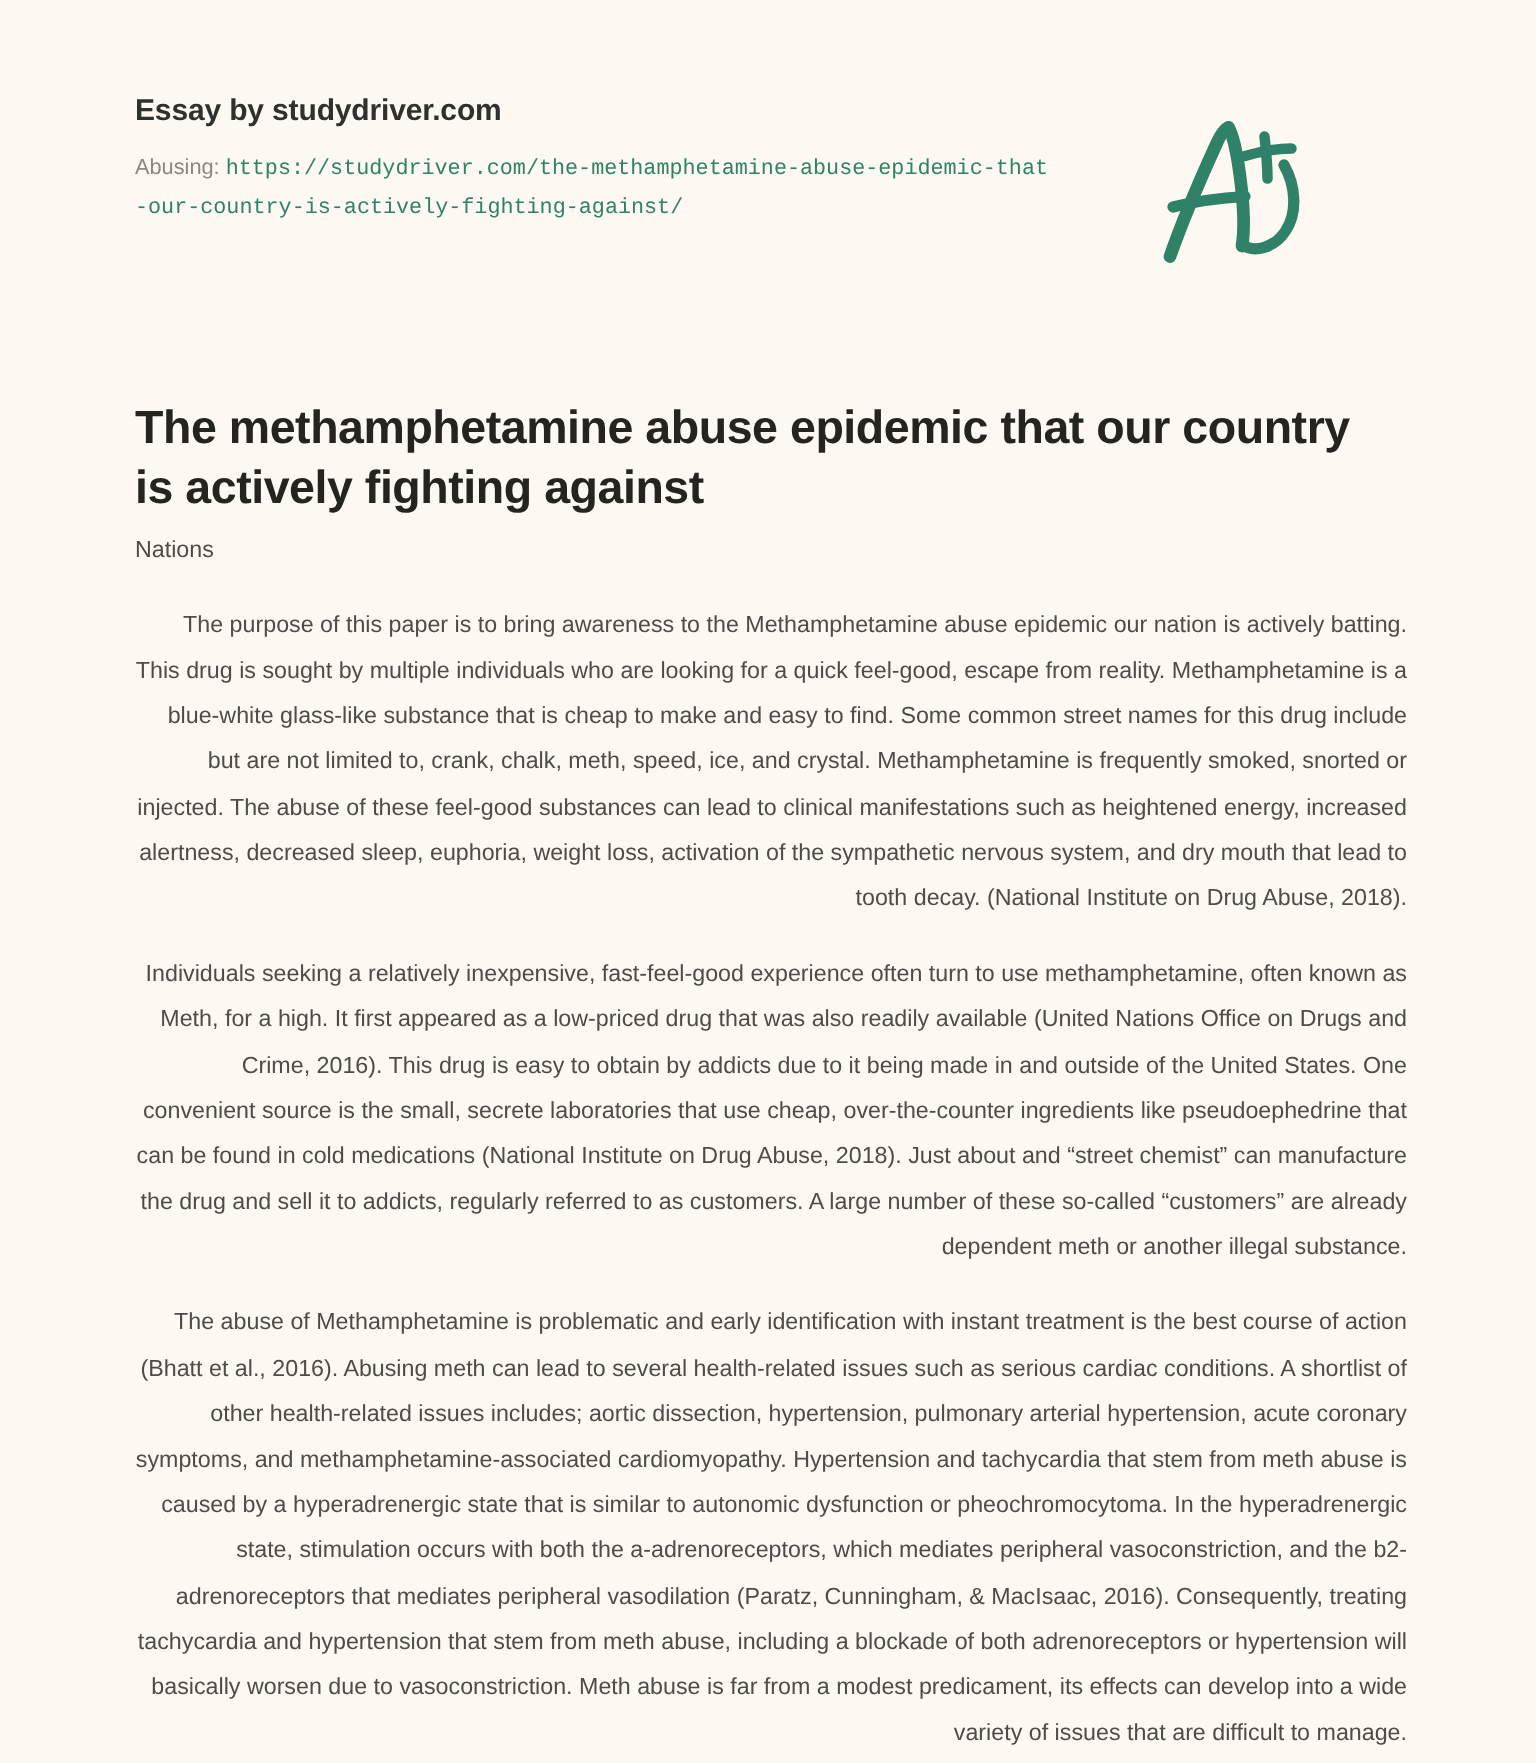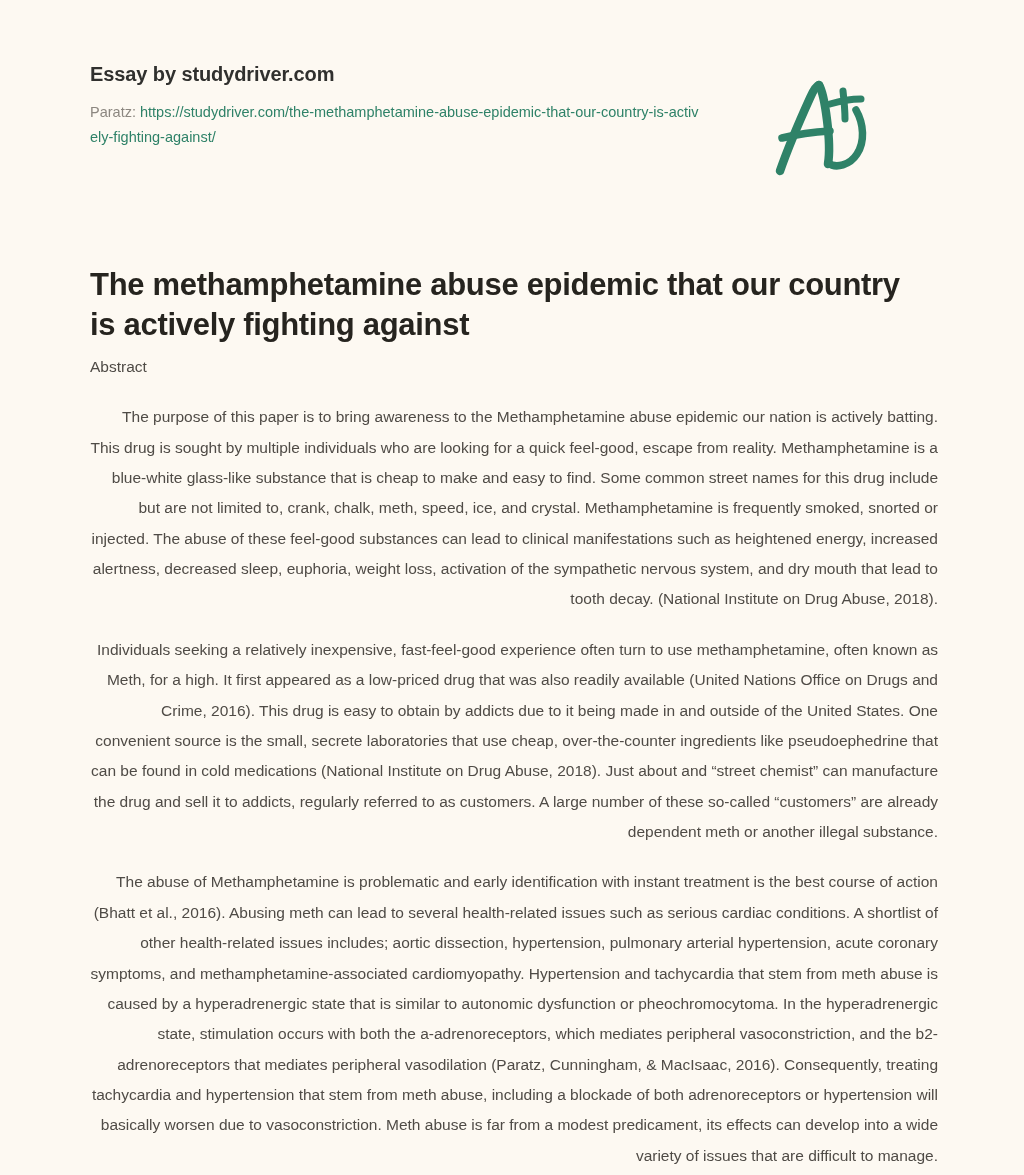--- a/index.html
+++ b/index.html
@@ -58,20 +58,21 @@
   }
 
   .source-label {
     color: #8c8780;
   }
 
   .source-url {
     color: #2f8268;
     text-decoration: none;
     word-break: break-all;
+    font-family: Liberation Mono, monospace;
   }
 
   
   .logo {
     width: 110px;
     height: 105px;
     margin-top: 12px;
     margin-right: 10px;
     flex: none;
     display: block;
@@ -120,21 +121,21 @@
 </style>
 </head>
 <body>
 
 <div class="page">
 
   <div class="header">
     <div class="header-left">
       <div class="byline">Essay by studydriver.com</div>
       <div class="source-line">
-        <span class="source-label">Paratz:</span>
+        <span class="source-label">Abusing:</span>
         <a class="source-url" href="#">https://studydriver.com/the-methamphetamine-abuse-epidemic-that-our-country-is-actively-fighting-against/</a>
       </div>
     </div>
 
     <svg class="logo" viewBox="0 0 110 105" aria-hidden="true">
       <g fill="none" stroke="#2f8268" stroke-linecap="round" stroke-linejoin="round">
 
         <path d="M12 97 C 20 74, 32 46, 42 24 C 45 17, 48 12, 51 11" stroke-width="8.5"></path>
 
         <path d="M51 11 C 54 16, 57 30, 59 46 C 61 62, 62 78, 60 90" stroke-width="8.5"></path>
@@ -146,20 +147,20 @@
         <path d="M62 30 C 72 27, 84 25, 93 25" stroke-width="7"></path>
 
         <path d="M88 36 C 96 50, 97 68, 89 80 C 82 91, 68 95, 60 89" stroke-width="7.5"></path>
       </g>
     </svg>
   </div>
 
   <h1 class="title">The methamphetamine abuse epidemic that our country is actively fighting against</h1>
 
   <div class="body-copy">
-    <div class="section-label">Abstract</div>
+    <div class="section-label">Nations</div>
     <p class="para">The purpose of this paper is to bring awareness to the Methamphetamine abuse epidemic our nation is actively batting. This drug is sought by multiple individuals who are looking for a quick feel-good, escape from reality. Methamphetamine is a blue-white glass-like substance that is cheap to make and easy to find. Some common street names for this drug include but are not limited to, crank, chalk, meth, speed, ice, and crystal. Methamphetamine is frequently smoked, snorted or injected. The abuse of these feel-good substances can lead to clinical manifestations such as heightened energy, increased alertness, decreased sleep, euphoria, weight loss, activation of the sympathetic nervous system, and dry mouth that lead to tooth decay. (National Institute on Drug Abuse, 2018).</p>
     <p class="para">Individuals seeking a relatively inexpensive, fast-feel-good experience often turn to use methamphetamine, often known as Meth, for a high. It first appeared as a low-priced drug that was also readily available (United Nations Office on Drugs and Crime, 2016). This drug is easy to obtain by addicts due to it being made in and outside of the United States. One convenient source is the small, secrete laboratories that use cheap, over-the-counter ingredients like pseudoephedrine that can be found in cold medications (National Institute on Drug Abuse, 2018). Just about and “street chemist” can manufacture the drug and sell it to addicts, regularly referred to as customers. A large number of these so-called “customers” are already dependent meth or another illegal substance.</p>
     <p class="para">The abuse of Methamphetamine is problematic and early identification with instant treatment is the best course of action (Bhatt et al., 2016). Abusing meth can lead to several health-related issues such as serious cardiac conditions. A shortlist of other health-related issues includes; aortic dissection, hypertension, pulmonary arterial hypertension, acute coronary symptoms, and methamphetamine-associated cardiomyopathy. Hypertension and tachycardia that stem from meth abuse is caused by a hyperadrenergic state that is similar to autonomic dysfunction or pheochromocytoma. In the hyperadrenergic state, stimulation occurs with both the a-adrenoreceptors, which mediates peripheral vasoconstriction, and the b2-adrenoreceptors that mediates peripheral vasodilation (Paratz, Cunningham, &amp; MacIsaac, 2016). Consequently, treating tachycardia and hypertension that stem from meth abuse, including a blockade of both adrenoreceptors or hypertension will basically worsen due to vasoconstriction. Meth abuse is far from a modest predicament, its effects can develop into a wide variety of issues that are difficult to manage.</p>
 
   </div>
 
 </div>
 
 </body></html>

